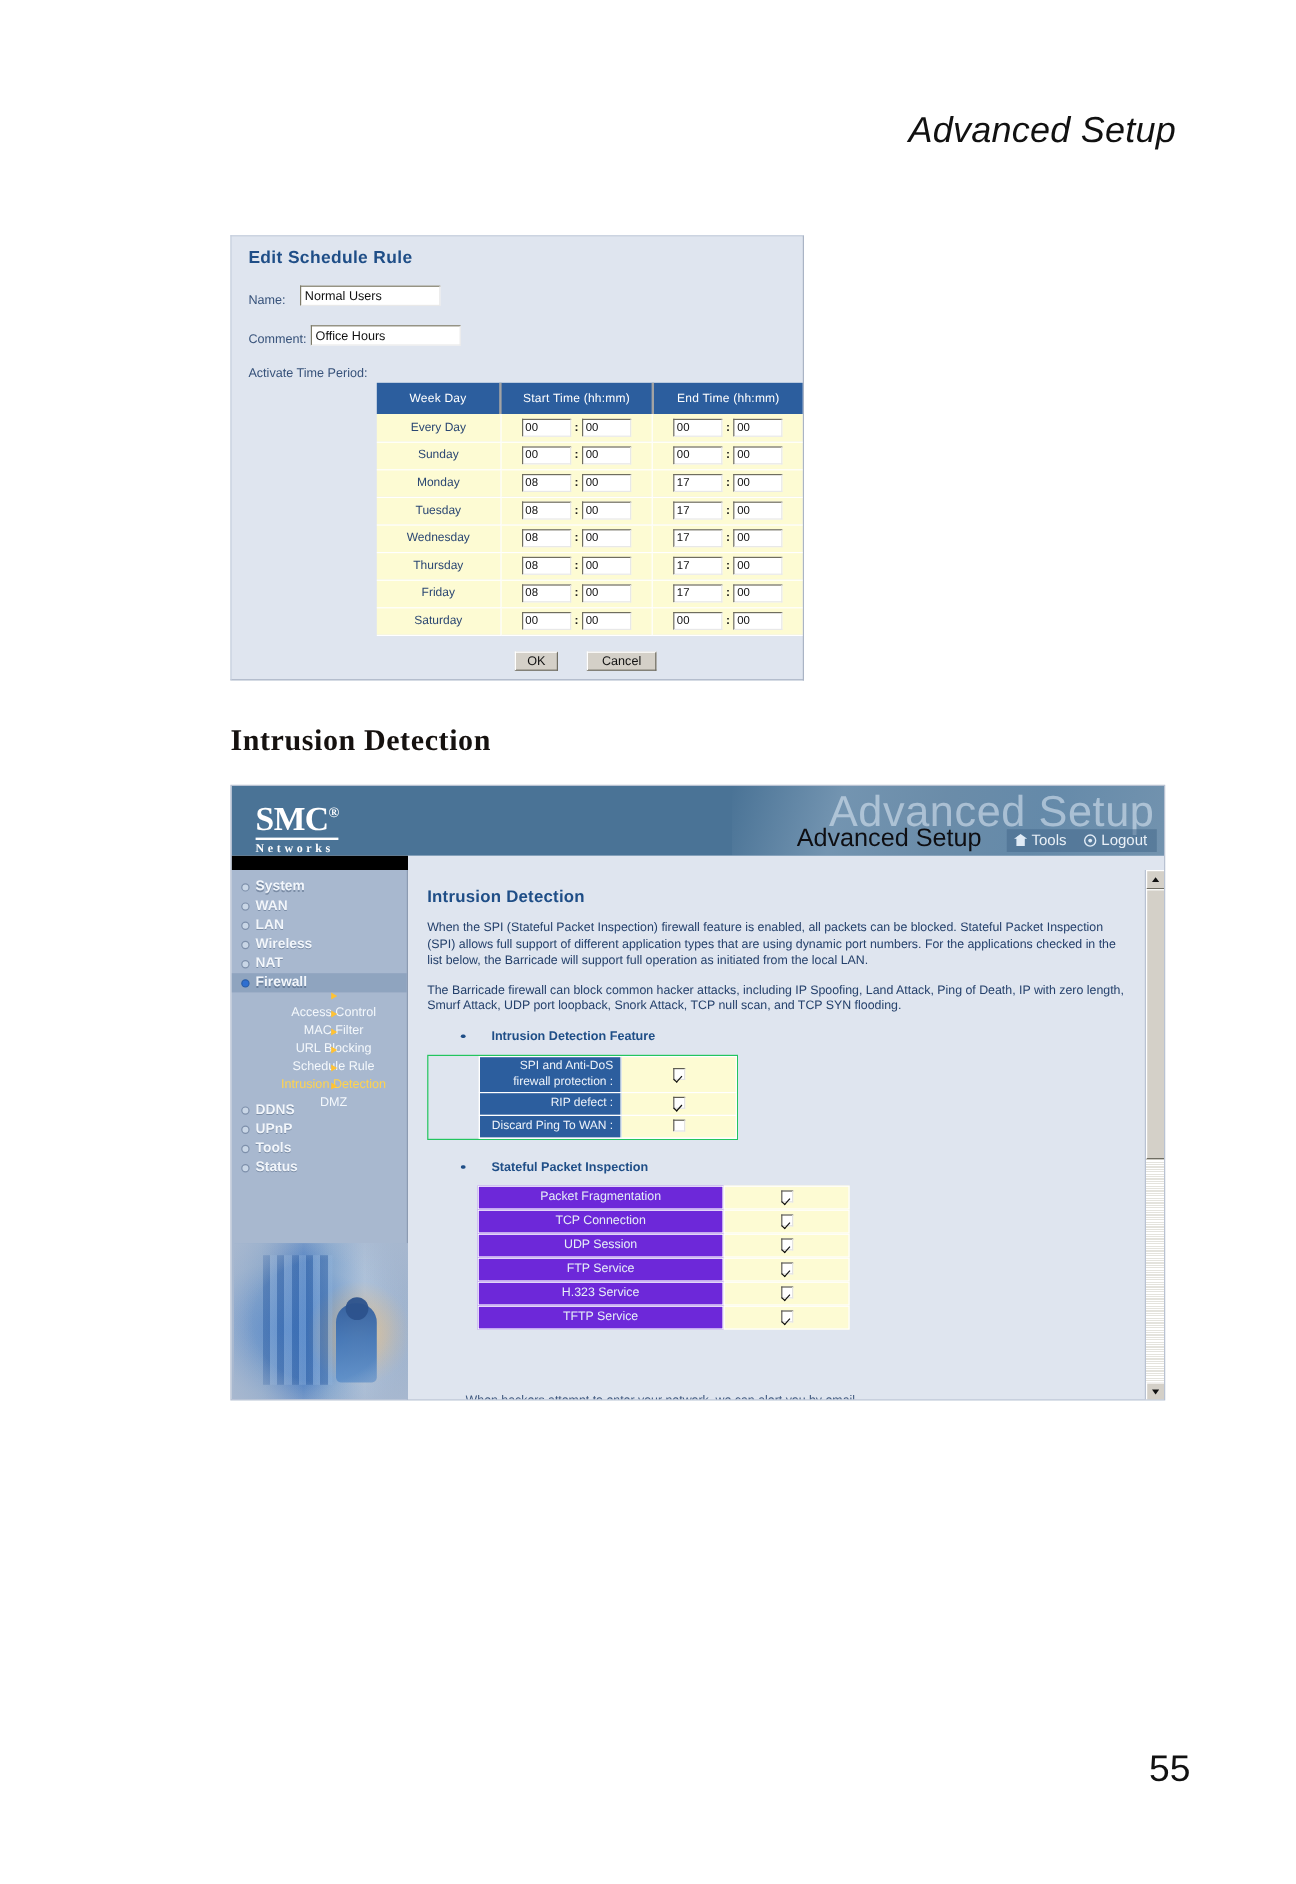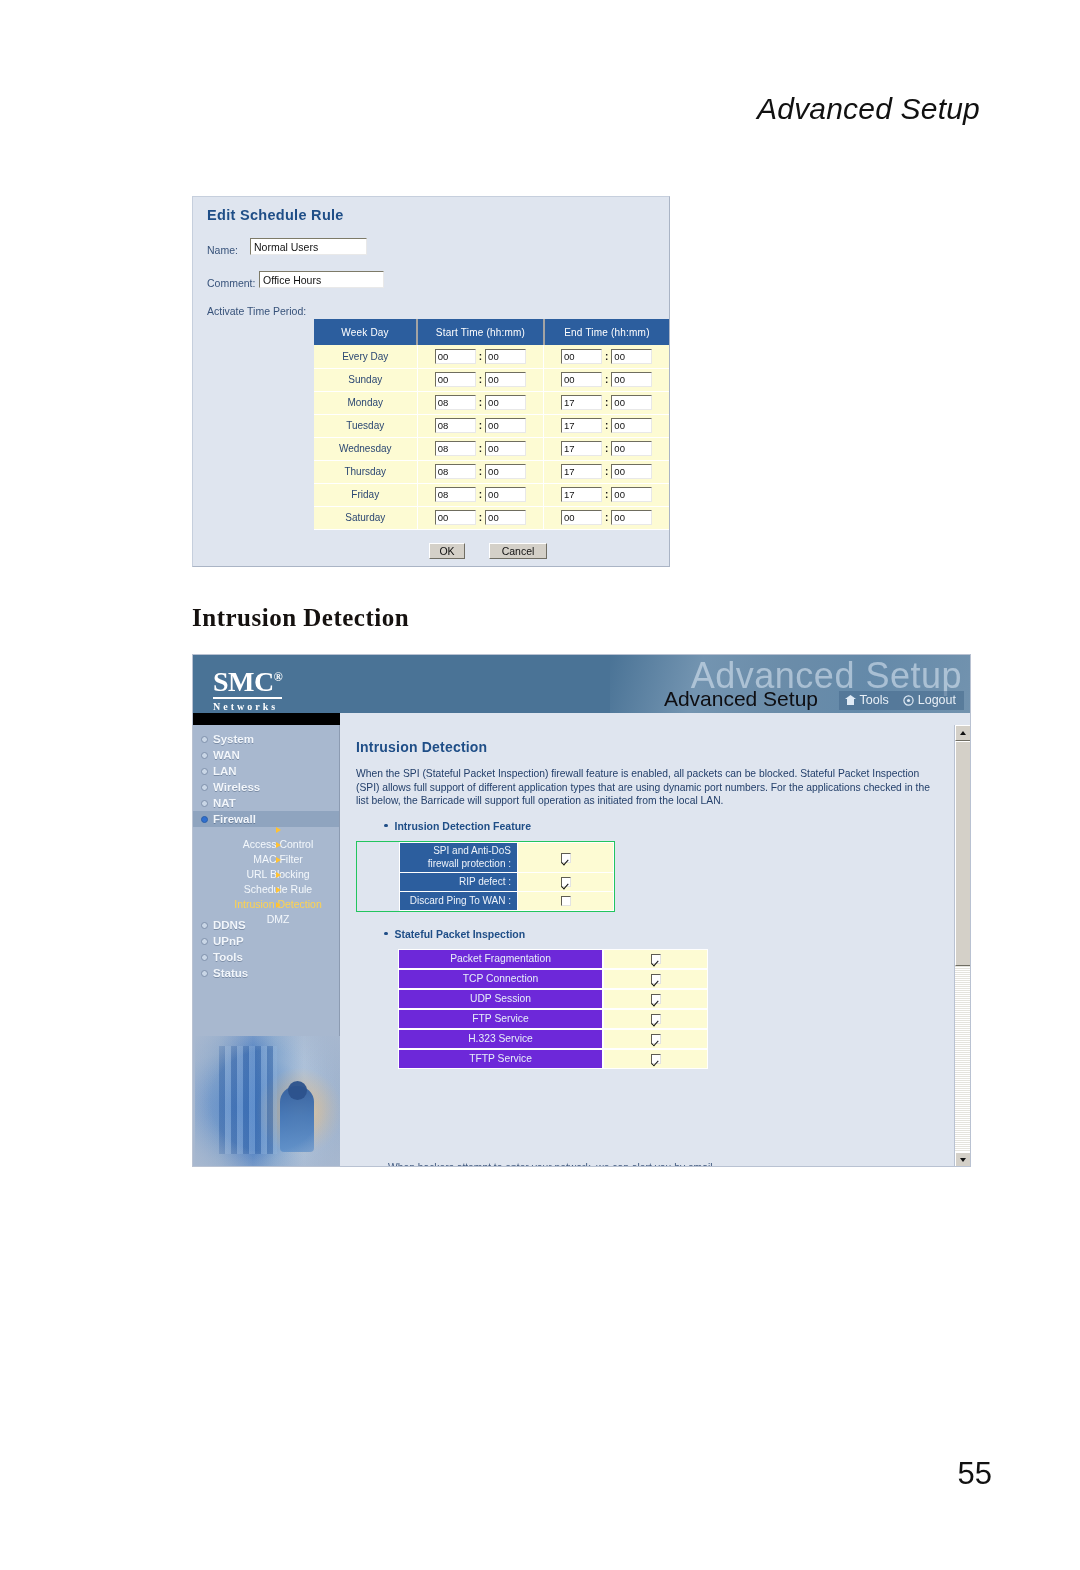--- a/index.html
+++ b/index.html
@@ -278,21 +278,21 @@
   }
   .c-title{
     font-size:14px; font-weight:bold; color:#1f4e87;
     margin-bottom:12px; letter-spacing:0.2px;
   }
   .c-para{
     font-size:10.3px; color:#24406b; line-height:13.5px;
     margin-bottom:11px; max-width:600px;
   }
   .bullet-head{
-    display:flex; align-items:center; gap:7px;
+    display:flex; align-items:center; gap:22px;
     font-size:10.5px; font-weight:bold; color:#1f4e87;
     margin:12px 0 9px 28px;
   }
   .bullet-head .dot{
     width:3.5px;height:3.5px;background:#1f4e87;border-radius:50%;
     display:inline-block;flex:none;
   }
   .tbl{
     border-collapse:collapse; margin-left:42px;
     background:#ffffff;
@@ -666,20 +666,21 @@
       <div class="sb-photo">
         <div class="rack"></div>
         <div class="figure"></div>
         <div class="head"></div>
       </div>
     </div>
 
     <div class="content">
       <div class="c-title">Intrusion Detection</div>
       <div class="c-para">When the SPI (Stateful Packet Inspection) firewall feature is enabled, all packets can be blocked.  Stateful Packet Inspection (SPI) allows full support of different application types that are using dynamic port numbers.  For the applications checked in the list below, the Barricade will support full operation as initiated from the local LAN.</div>
+      <div class="c-para">The Barricade firewall can block common hacker attacks, including IP Spoofing, Land Attack, Ping of Death, IP with zero length, Smurf Attack, UDP port loopback, Snork Attack, TCP null scan, and TCP SYN flooding.</div>
 
       <div class="bullet-head">
         <span class="dot"></span>
         <span>Intrusion Detection Feature</span>
       </div>
 
       <div class="wrap-box">
         <table class="tbl">
           <tbody id="feature-body">
               <tr>

